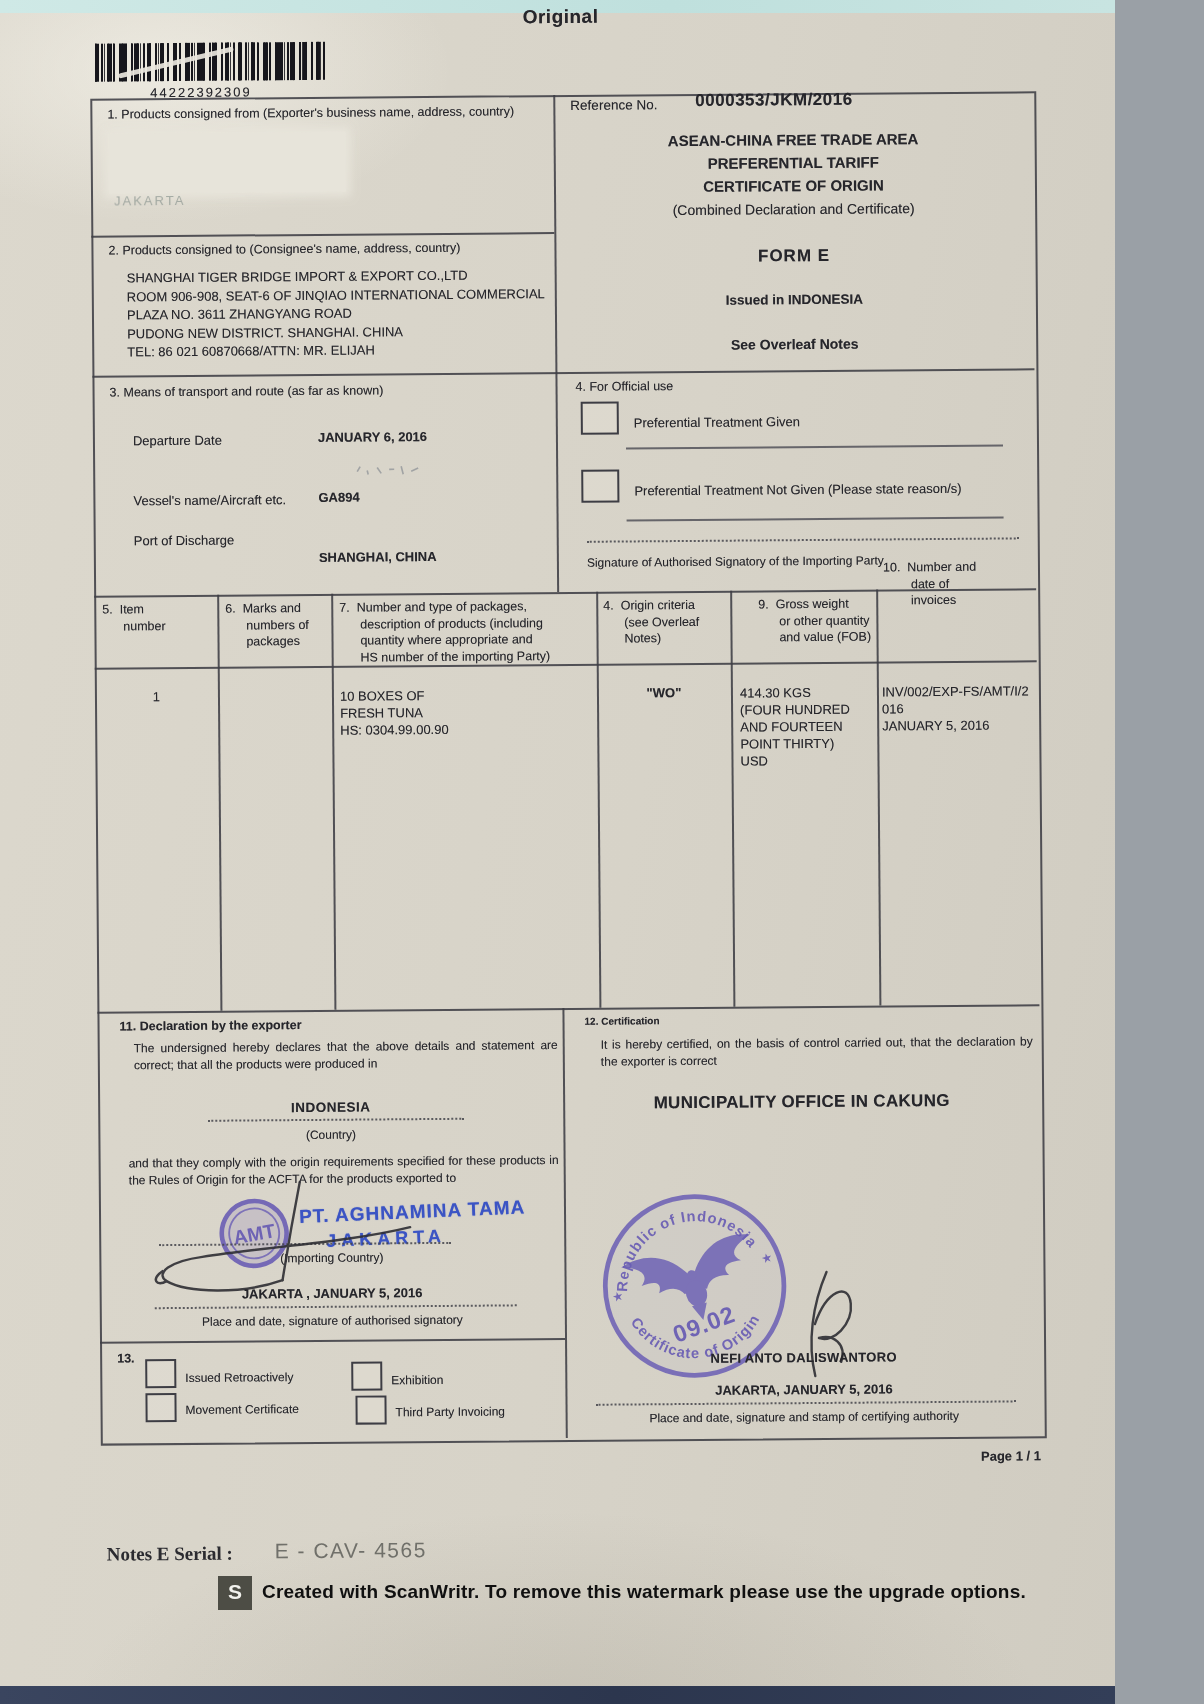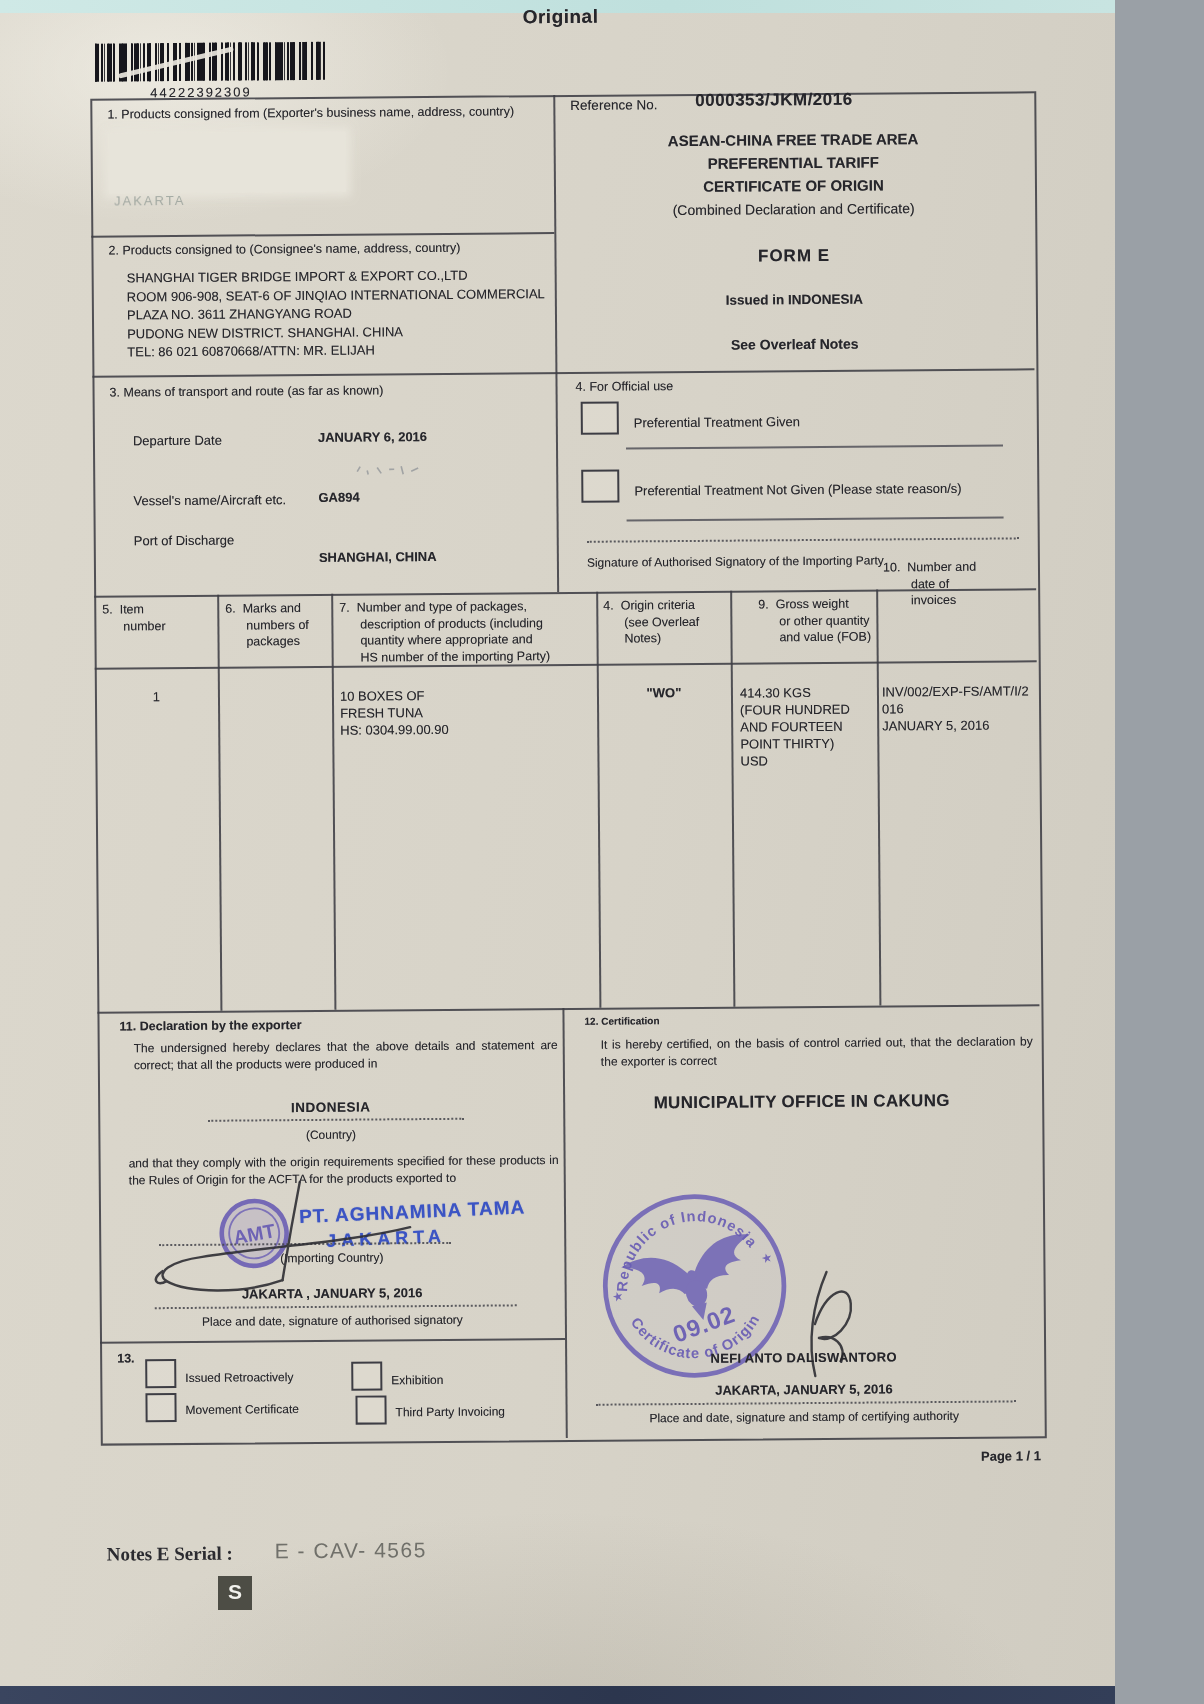--- a/index.html
+++ b/index.html
@@ -221,15 +221,16 @@
     <div class="abs ink cap" style="left:180px;top:1400px;">Movement Certificate</div>
     <div class="cb cbs" style="left:350px;top:1394px;"></div>
     <div class="abs ink cap" style="left:390px;top:1404px;">Third Party Invoicing</div>
 
     <div class="abs ink" style="left:950px;top:1452px;width:85px;text-align:right;font-size:13px;font-weight:600;">Page 1 / 1</div>
     <div class="abs" style="left:100px;top:1540px;font-size:19px;font-weight:bold;color:#2b2b30;font-family:'Liberation Serif','DejaVu Serif',serif;">Notes E  Serial :</div>
     <div class="abs" style="left:268px;top:1537px;font-size:21px;color:#70706a;letter-spacing:1.5px;">E - CAV- 4565</div>
   </div>
 
   <div class="wm-badge">S</div>
+  <div class="wm-text">Created with ScanWritr. To remove this watermark please use the upgrade options.</div>
 
   <div class="band-navy"></div>
 </div>
 
 </body></html>

